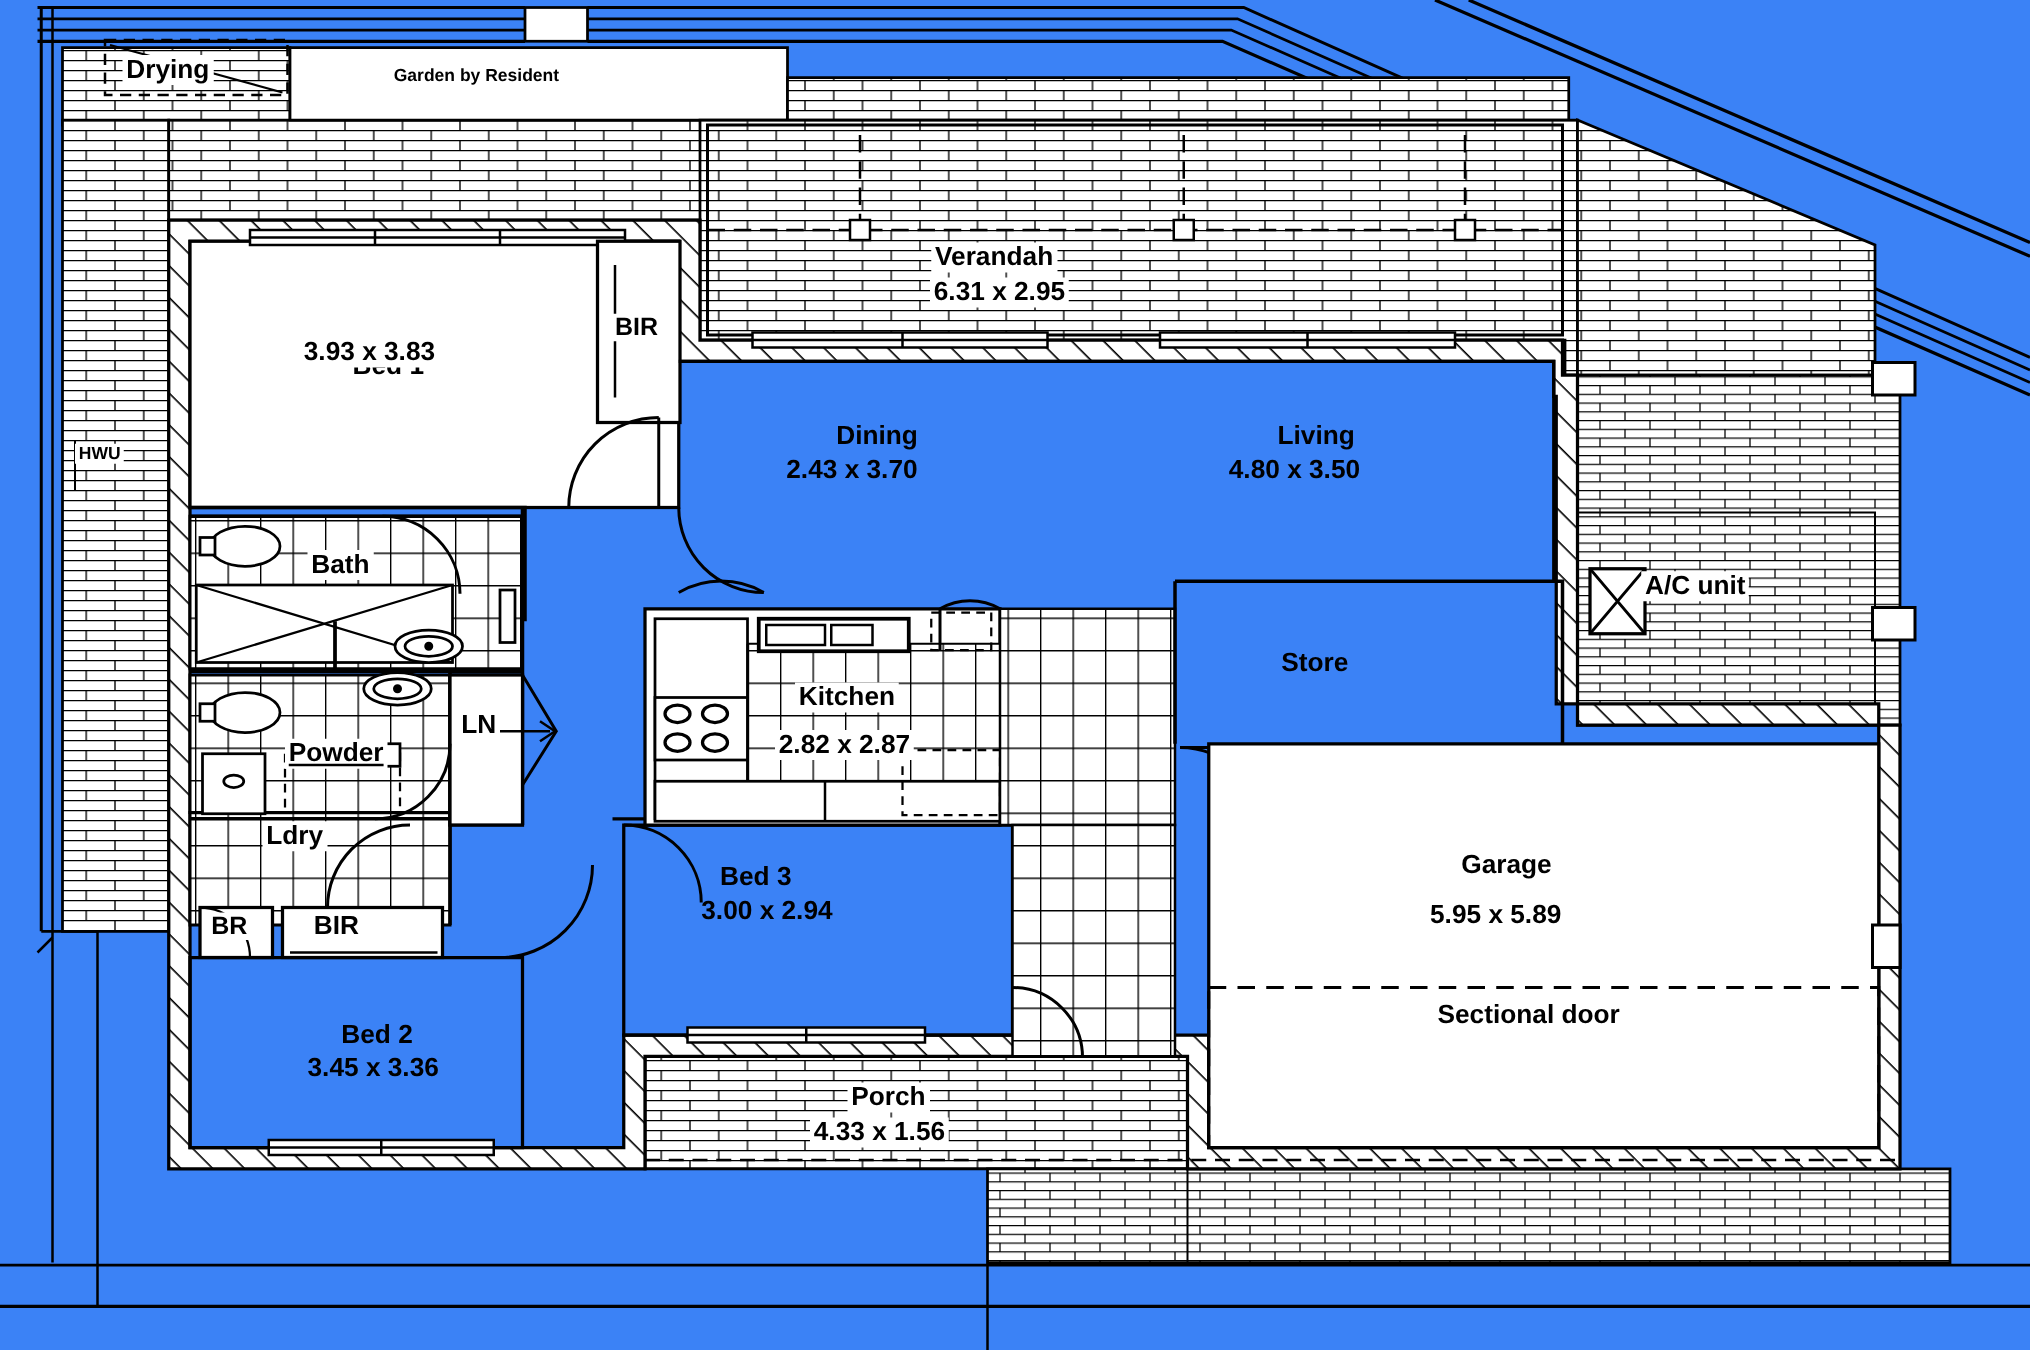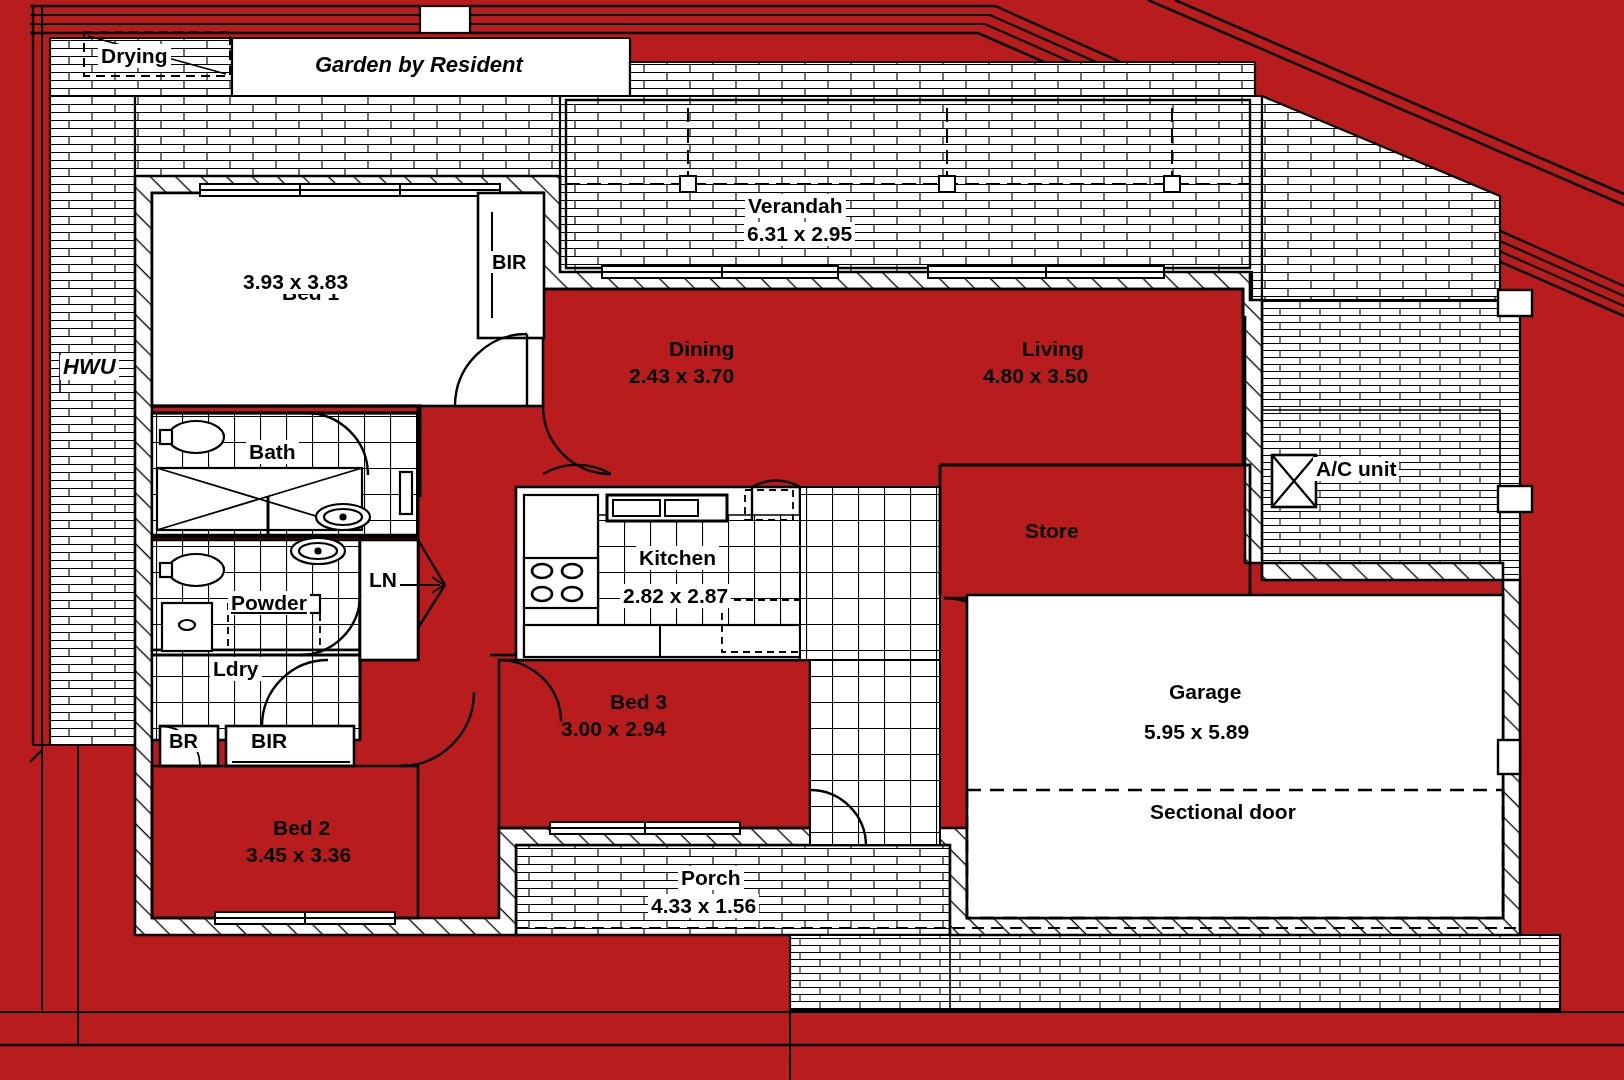--- a/index.html
+++ b/index.html
@@ -1,22 +1,22 @@
 <!DOCTYPE html>
 <html><head>
 <meta charset="utf-8">
 <style>
   html,body{margin:0;padding:0;background:#ffffff;}
   body{font-family:"Liberation Sans", sans-serif;}
-  #plan{position:relative;width:1624px;height:1080px;background:#b91c1c;overflow:hidden;}
+  #plan{position:relative;width:1624px;height:1080px;background:#3b82f6;overflow:hidden;}
   #plan svg{position:absolute;left:0;top:0;}
   .lbl{position:absolute;color:#000;font-weight:bold;text-align:center;
        line-height:1.12;white-space:nowrap;background:#fff;padding:0 3px;}
   .lbl.nobg{background:transparent;}
-  .l22{font-size:22px;font-style:italic;}
+  .l22{font-size:14px;}
   .l21{font-size:21px;}
   .l20{font-size:20px;}
 </style>
 </head>
 <body>
 
 <div id="plan">
 
 <svg width="1624" height="1080" viewBox="0 0 1624 1080">
   <defs>
@@ -373,21 +373,21 @@
 
 <div class="lbl l21" style="left:210px; top:657px;">Ldry</div>
 
 <div class="lbl l20" style="left:166px; top:730px;">BR</div>
 
 <div class="lbl l21" style="left:248px; top:729px;">BIR</div>
 
 <div class="lbl l21" style="left:636px; top:546px;">Kitchen</div>
 <div class="lbl l21" style="left:620px; top:573px;margin-top:11px;">2.82 x 2.87</div>
 
-<div class="lbl l21 nobg" style="left:607px; top:690px;text-align:right;">Bed 3</div>
+<div class="lbl l21 nobg" style="left:573px; top:690px;text-align:right;">Bed 3</div>
 <div class="lbl l21 nobg" style="left:558px; top:717px;">3.00 x 2.94</div>
 
 <div class="lbl l21 nobg" style="left:270px; top:816px;">Bed 2</div>
 <div class="lbl l21 nobg" style="left:243px; top:843px;">3.45 x 3.36</div>
 
 <div class="lbl l21" style="left:678px; top:866px;">Porch</div>
 <div class="lbl l21" style="left:648px; top:894px;">4.33 x 1.56</div>
 
 <div class="lbl l21 nobg" style="left:1166px; top:680px;">Garage</div>
 <div class="lbl l21 nobg" style="left:1141px; top:720px;">5.95 x 5.89</div>

